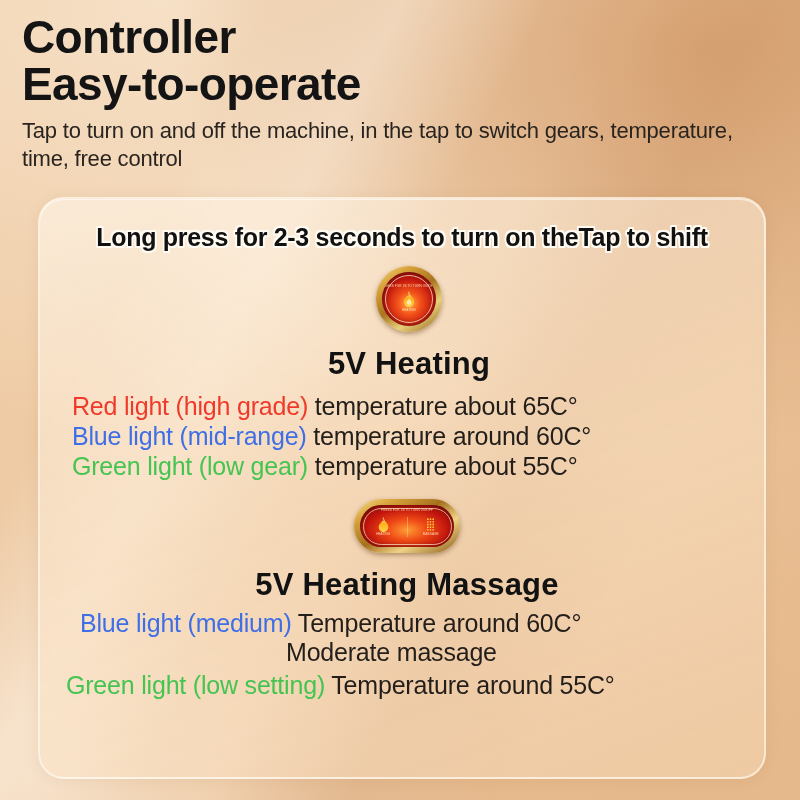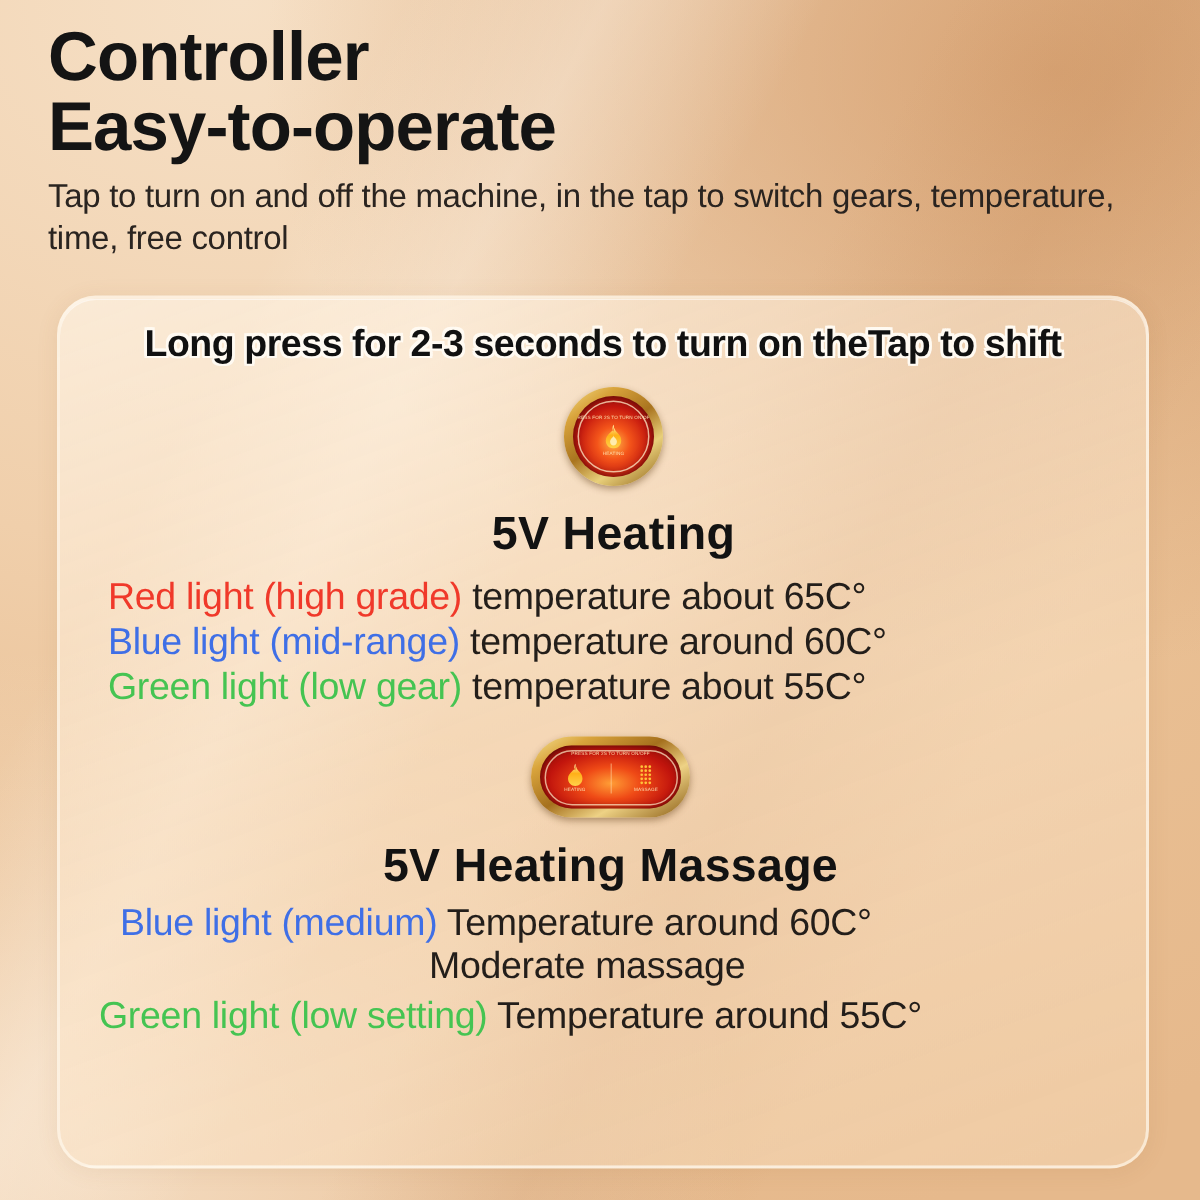--- a/index.html
+++ b/index.html
@@ -30,21 +30,21 @@
     position: absolute;
     inset: 0;
     background:
       linear-gradient(118deg, rgba(255,255,255,0.00) 22%, rgba(255,248,238,0.35) 33%, rgba(255,255,255,0.00) 45%),
       linear-gradient(118deg, rgba(190,133,84,0.00) 52%, rgba(196,139,90,0.22) 63%, rgba(190,133,84,0.00) 76%);
     pointer-events: none;
   }
 
   .head-wrap {
     position: absolute;
-    left: 32px;
+    left: 22px;
     top: 14px;
     width: 756px;
   }
   .title-line {
     font-family: "Liberation Sans Narrow", "Liberation Sans", sans-serif;
     font-weight: bold;
     font-size: 46px;
     line-height: 1.02;
     letter-spacing: -0.6px;
     color: #141414;
@@ -73,21 +73,21 @@
     background:
       linear-gradient(160deg, rgba(255,246,233,0.62) 0%, rgba(252,231,205,0.52) 46%, rgba(249,222,190,0.46) 100%);
     border: 2px solid rgba(255,250,240,0.62);
     box-shadow:
       0 2px 14px rgba(150,96,50,0.10),
       inset 0 1px 0 rgba(255,255,255,0.55);
     overflow: hidden;
   }
 
   .card-header {
-    margin: 16px 0 0 0;
+    margin: 24px 0 0 0;
     text-align: center;
     font-family: "Liberation Sans Narrow", "Liberation Sans", sans-serif;
     font-weight: bold;
     font-size: 25px;
     letter-spacing: -0.3px;
     color: #111;
     white-space: nowrap;
     text-shadow:
       -1.6px -1.6px 0 #fffaf2, 1.6px -1.6px 0 #fffaf2,
       -1.6px  1.6px 0 #fffaf2, 1.6px  1.6px 0 #fffaf2,

